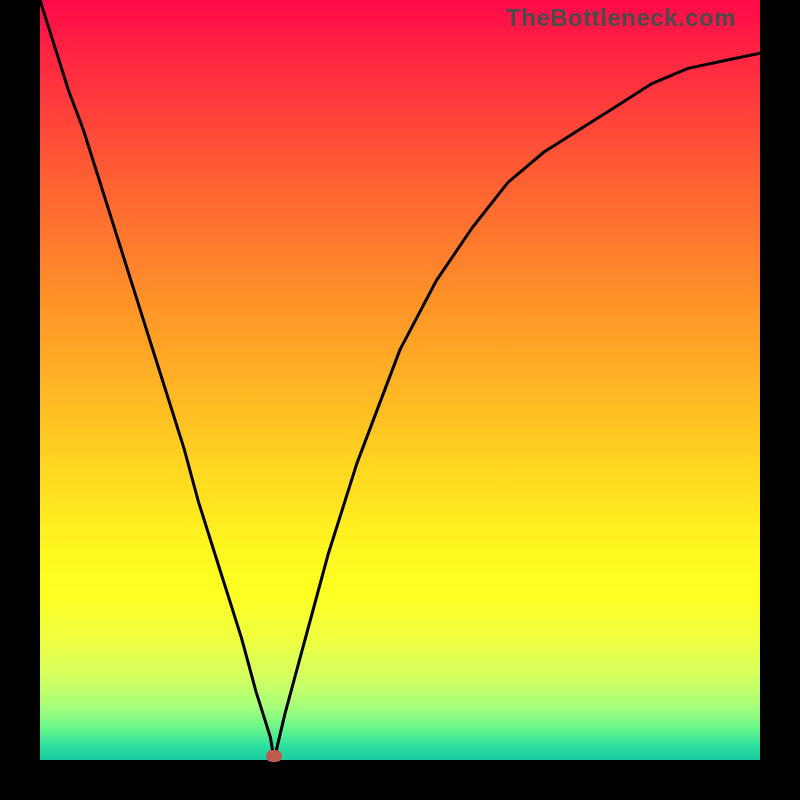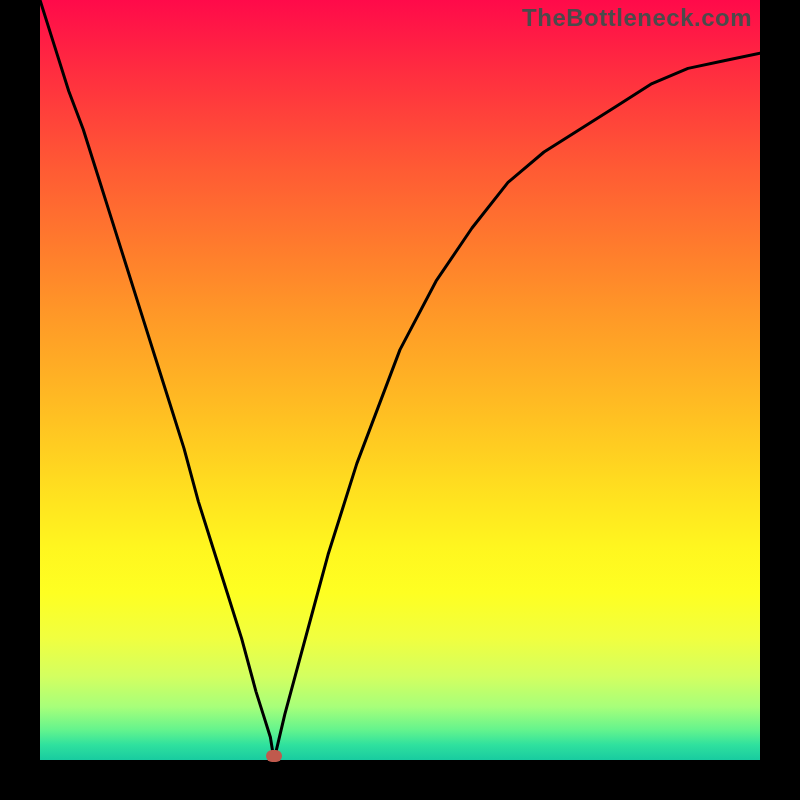--- a/index.html
+++ b/index.html
@@ -38,21 +38,21 @@
       #d3ff60 89%,
       #a7ff7a 93%,
       #65f48d 96%,
       #2fe19e 98%,
       #18cba0 100%
     );
   }
   .watermark {
     position: absolute;
     top: 0;
-    right: 0;
+    right: 16px;
     width: 720px;
     text-align: right;
     padding: 4px 8px 0 0;
     box-sizing: border-box;
     font-family: Arial, Helvetica, sans-serif;
     font-size: 24px;
     font-weight: 700;
     color: #4b4b4b;
     letter-spacing: 0.5px;
     pointer-events: none;

